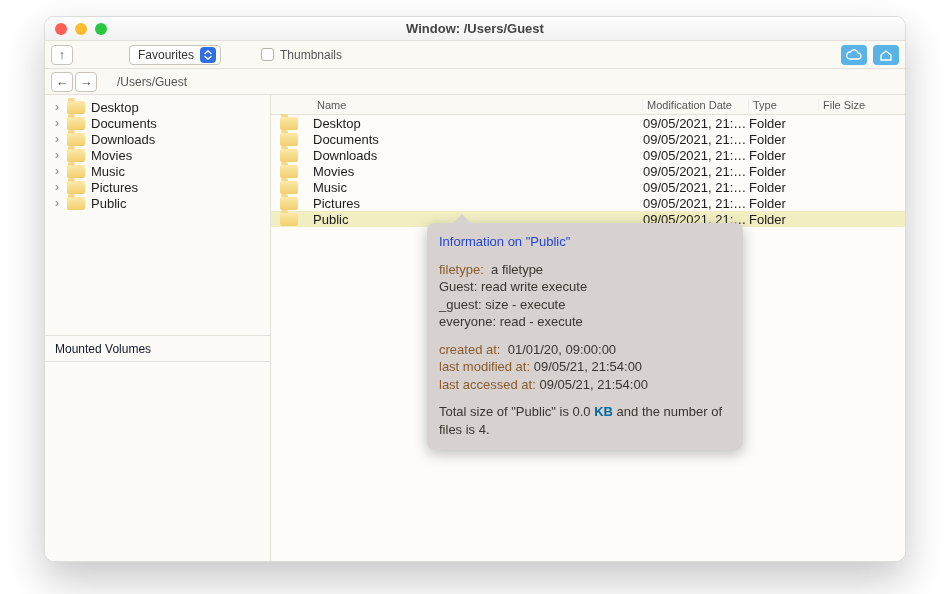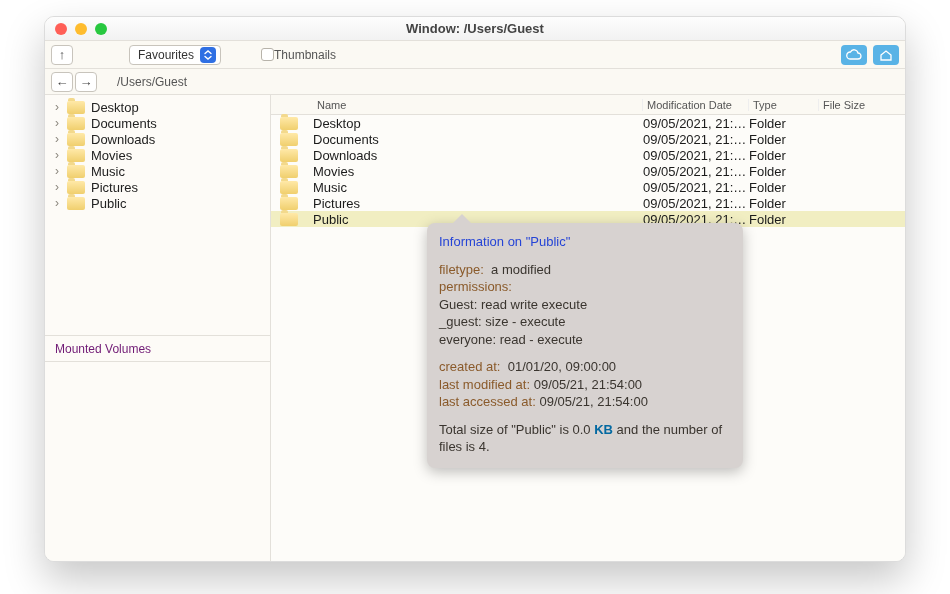--- a/index.html
+++ b/index.html
@@ -58,21 +58,21 @@
     height: 20px;
     border:1px solid #c8c4bc; border-radius:4px;
     display:flex; align-items:center; padding:0 4px 0 8px;
     font-size:12px; color:#333; background:#fff; cursor:pointer;
     justify-content: space-between;
   }
   .fav-select .chev {
     width:16px; height:16px; background:#2f6fe3; border-radius:4px;
     display:flex; align-items:center; justify-content:center; color:#fff; font-size:9px;
   }
-  .thumb { display:flex; align-items:center; gap:0; font-size:12px; color:#555; margin-left: 34px;}
+  .thumb { display:flex; align-items:center; gap:6px; font-size:12px; color:#555; margin-left: 34px;}
   .thumb .box{ width:13px; height:13px; border:1px solid #b7b3aa; border-radius:3px; background:#fff;}
   .right-tools { margin-left:auto; display:flex; gap:6px; }
   .tool {
     width:26px; height:20px; border-radius:4px; background:#59b3e6;
     display:flex; align-items:center; justify-content:center; color:#fff;
   }
   .pathbar {
     height: 26px;
     display:flex; align-items:center;
     border-bottom:1px solid #e3e0da;
@@ -98,21 +98,21 @@
     border-radius:2px; position:relative;
   }
   .folder-ico:before{
     content:""; position:absolute; top:-3px; left:1px; width:7px; height:3px;
     background:#f3d98c; border-radius:2px 2px 0 0;
   }
   .midgap { flex:1; }
   .section-label {
     border-top:1px solid #e3e0da;
     height: 26px; display:flex; align-items:center; padding-left:10px;
-    font-size:12px; color:#701a75;
+    font-size:12px; color:#0f172a;
   }
   .sidebar-bottom { border-top:1px solid #e3e0da; height: 200px;}
   .main { flex:1; display:flex; flex-direction:column; background:#fdfcf9; position:relative;}
   .cols {
     height:20px; display:flex; align-items:center;
     border-bottom:1px solid #e3e0da; font-size:11px; color:#555;
     background:#fbf9f3;
   }
   .col-icon{width:42px;}
   .col-name{flex:1; padding-left:0;}
@@ -325,23 +325,22 @@
             <span class="c-date">09/05/2021, 21:…</span>
             <span class="c-type">Folder</span>
             <span class="c-size"></span>
           </div>
         </div>
 
       <div class="tooltip">
         <div class="tt-title">Information on "Public"</div>
         <div>
           <span class="tt-brown">filetype:</span>
-          <span>&nbsp;</span><span>a modified</span>
+          <span>&nbsp;</span><span>a filetype</span>
         </div>
-        <div class="tt-brown">permissions:</div>
         <div> Guest:  read write execute</div>
         <div> _guest:  size - execute</div>
         <div> everyone:  read - execute</div>
         <div style="height:10px"></div>
         <div><span class="tt-brown">created at:</span>&nbsp;&nbsp;<span>01/01/20, 09:00:00</span></div>
         <div><span class="tt-brown">last modified at:</span>&nbsp;<span>09/05/21, 21:54:00</span></div>
         <div><span class="tt-brown">last accessed at:</span>&nbsp;<span>09/05/21, 21:54:00</span></div>
         <div style="height:10px"></div>
         <div>
           <span>Total size of "Public" is 0.0 </span><span class="tt-kb">KB</span><span> and the number of files is 4.</span>

